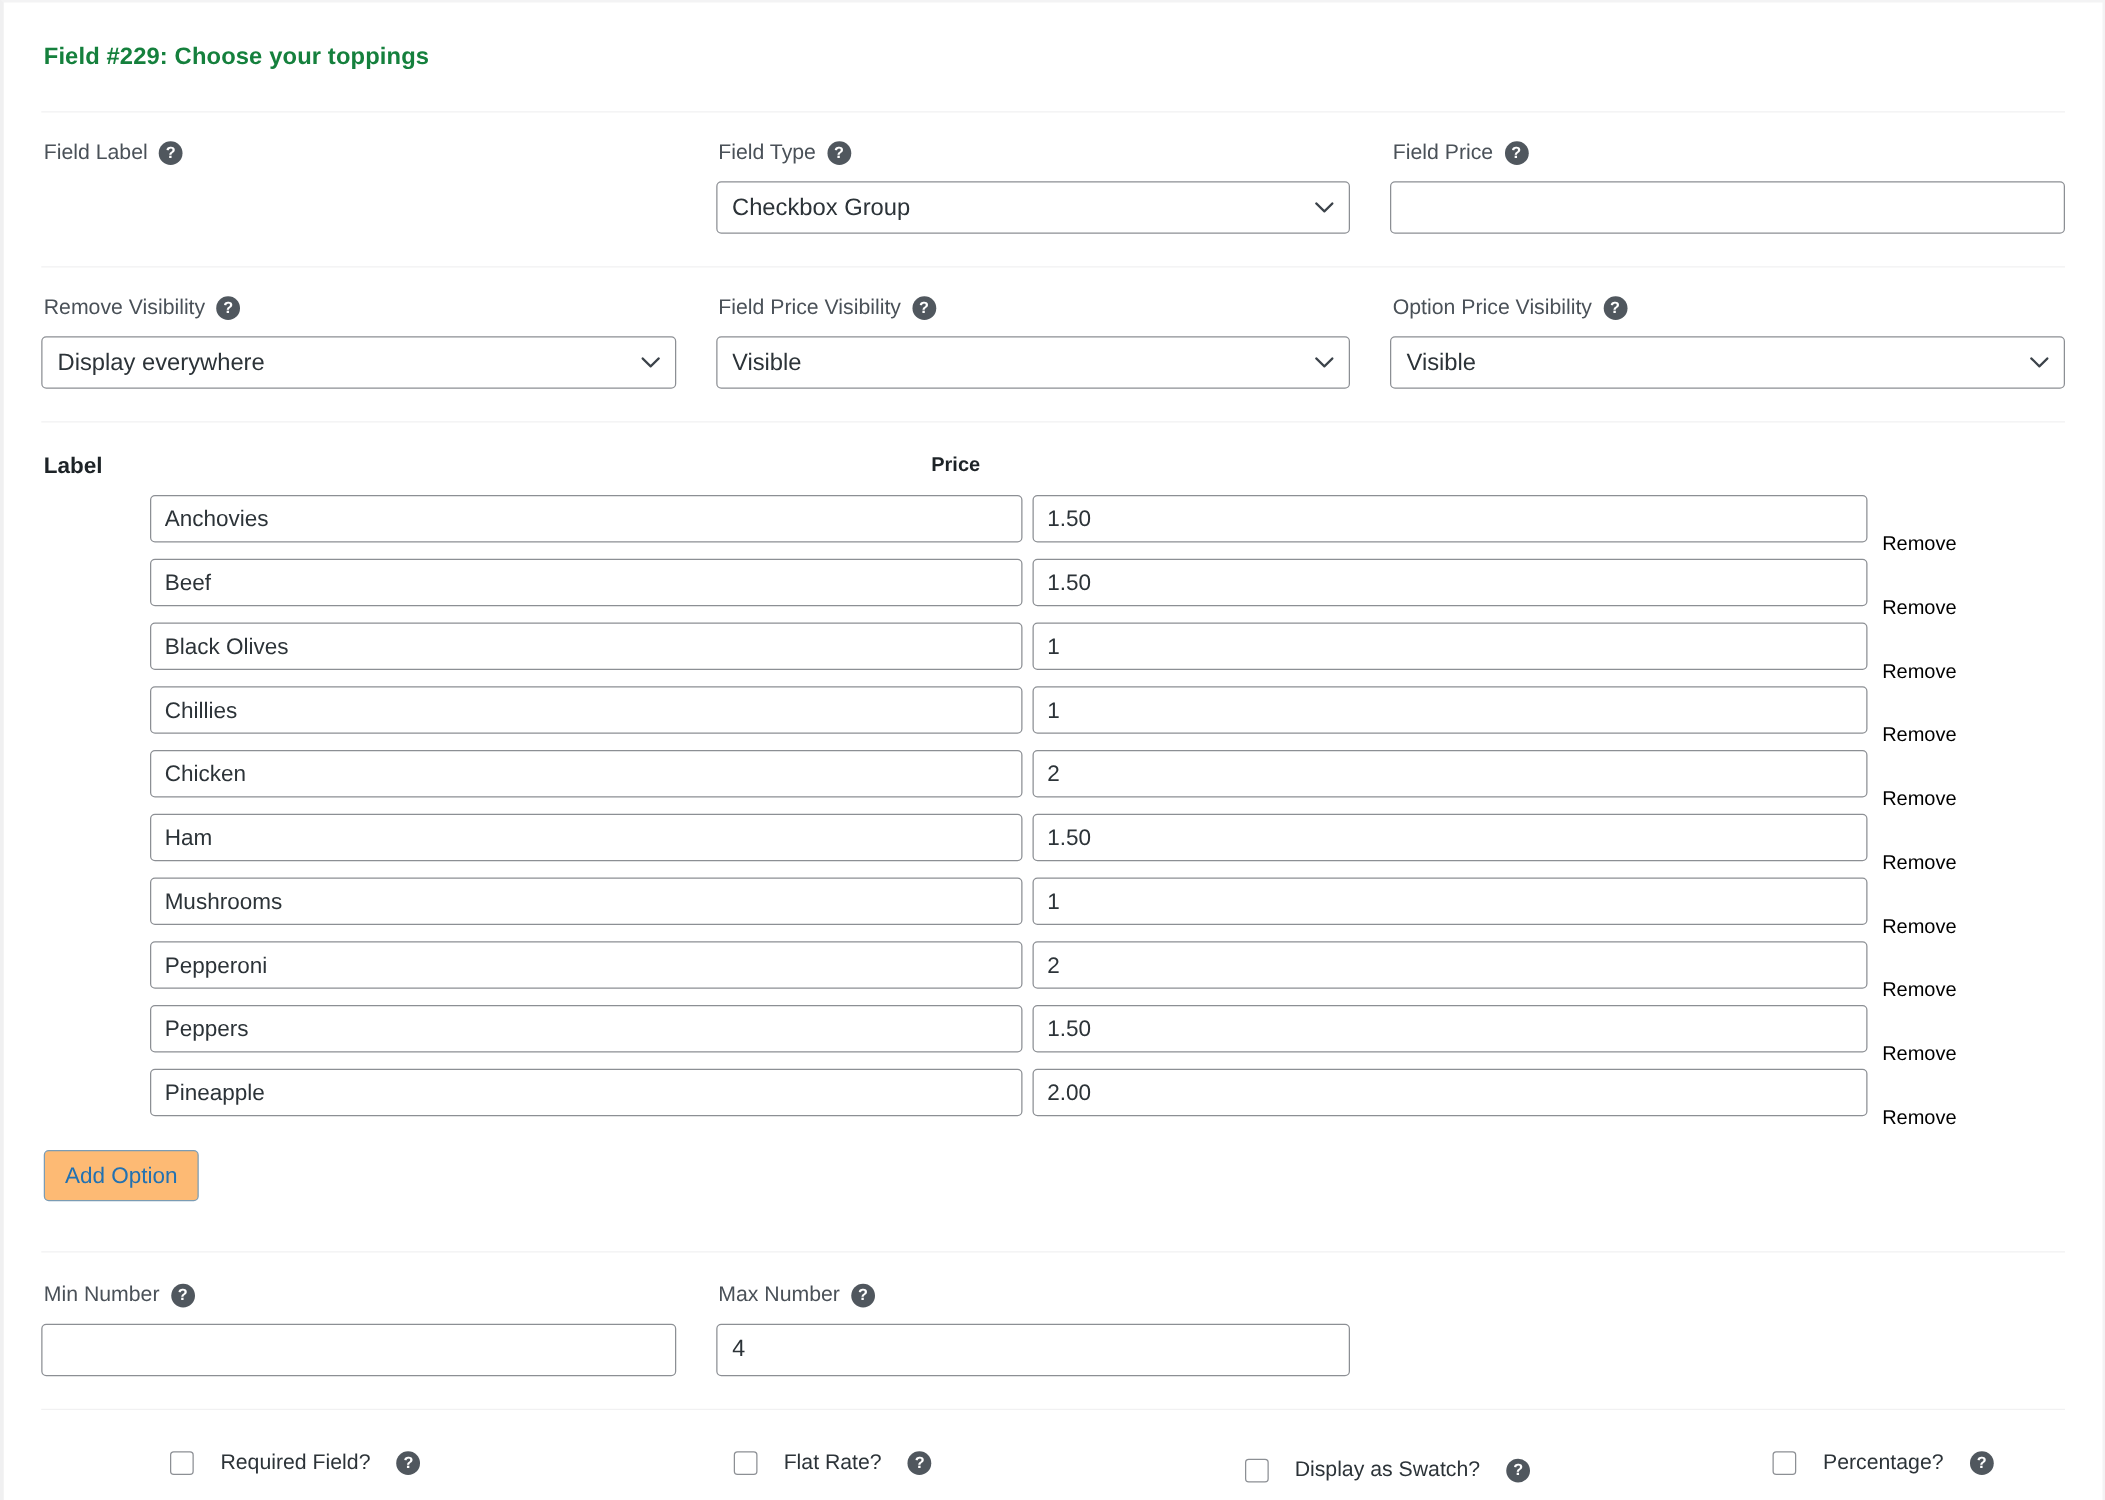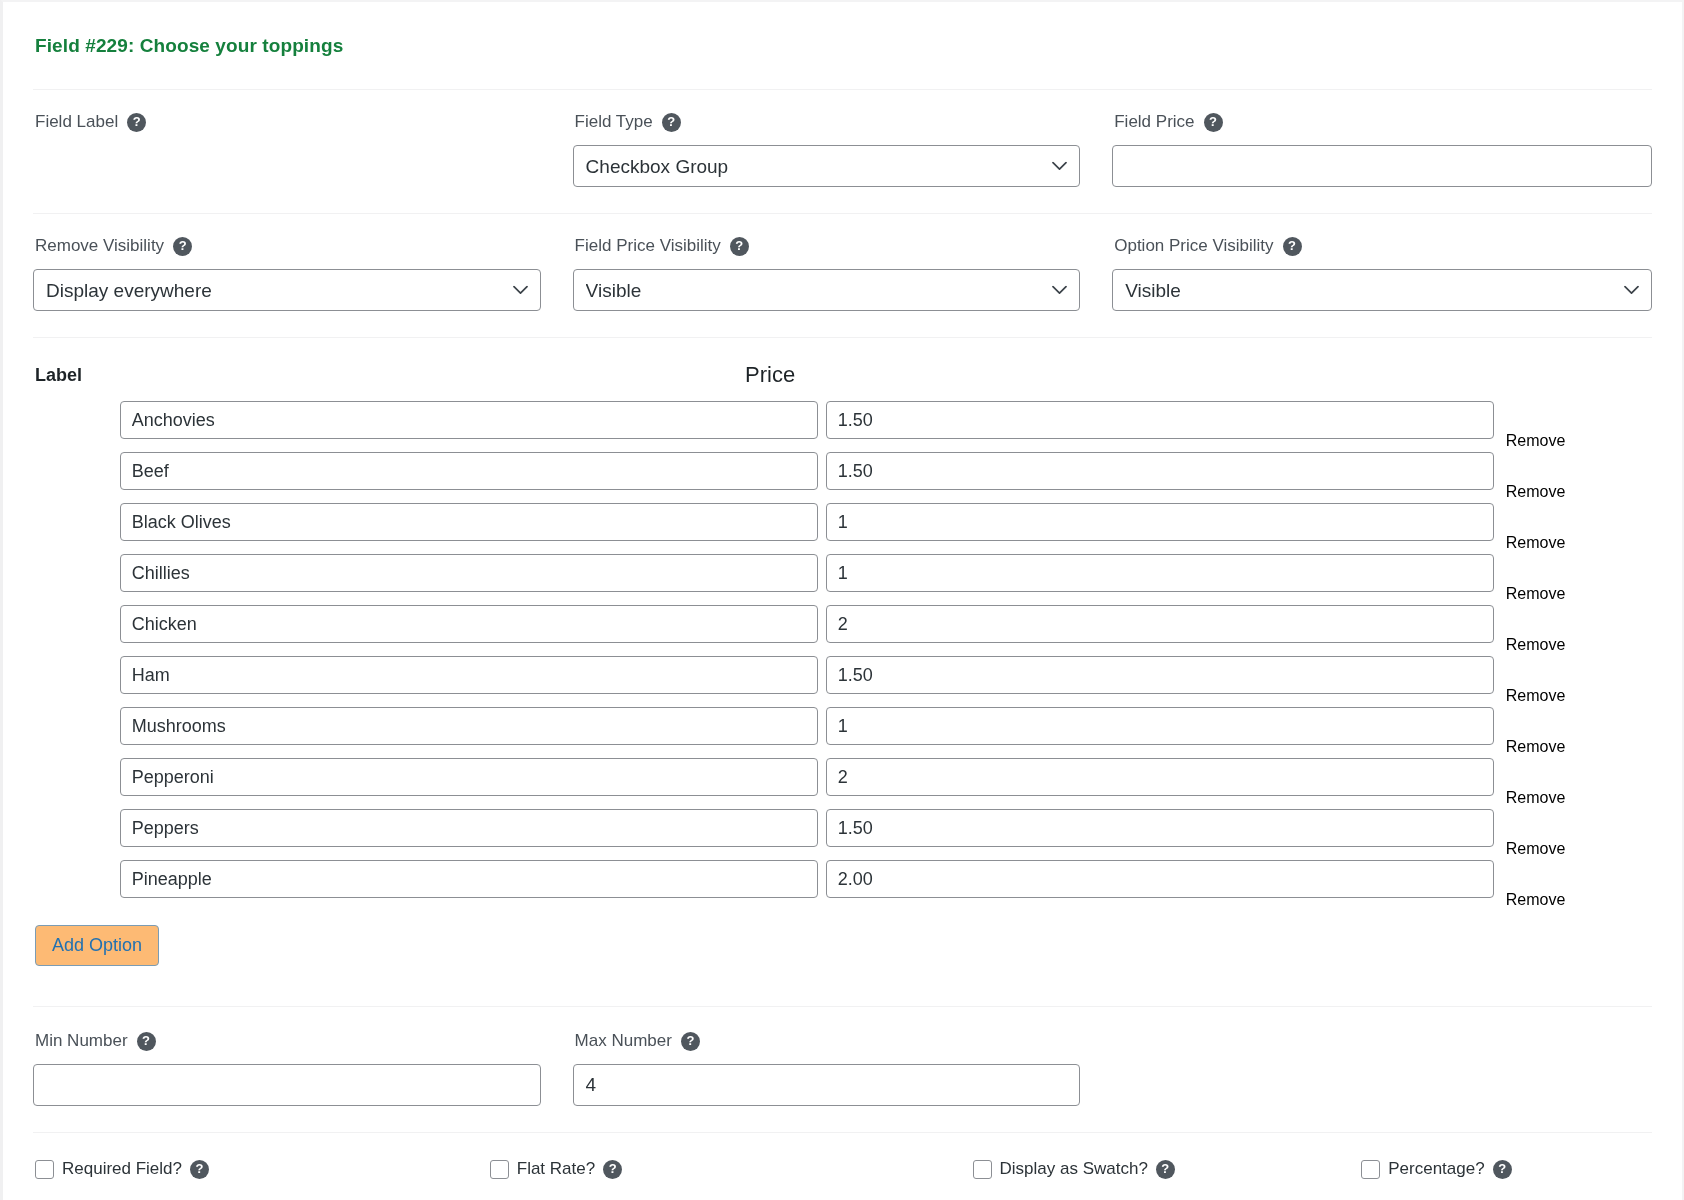--- a/index.html
+++ b/index.html
@@ -124,22 +124,22 @@
     margin: 0 0 13px 0;
   }
   .opt-head .h-label {
     width: 706px;
     font-size: 18px;
     font-weight: bold;
     color: #1d2327;
     padding-left: 2px;
   }
   .opt-head .h-price {
-    font-size: 22px;
-    font-weight: normal;
+    font-size: 16px;
+    font-weight: bold;
     color: #1d2327;
     padding-left: 6px;
   }
 
   .opt-row {
     display: flex;
     align-items: flex-start;
     margin-bottom: 3px;
     justify-content: center;
   }
@@ -200,25 +200,26 @@
   .cb-row {
     display: flex;
     width: 100%;
     padding: 26px 0 28px 0;
     align-items: center;
   }
   .cb-cell {
     flex: 0 0 25%;
     display: flex;
     align-items: center;
-    gap: 8px;
+    gap: 21px;
+    justify-content: center;
   }
   .cb-cell:nth-child(1) { padding-left: 2px; }
   .cb-cell:nth-child(2) { padding-left: 52px; }
-  .cb-cell:nth-child(3) { padding-left: 130px; }
+  .cb-cell:nth-child(3) { padding-left: 130px; margin-top: 12px; }
   .cb-cell:nth-child(4) { padding-left: 114px; }
   .cbox {
     width: 19px; height: 19px;
     border: 1px solid #8c8f94;
     border-radius: 3px;
     background: #ffffff;
     flex: 0 0 auto;
     cursor: pointer;
     appearance: none;
     -webkit-appearance: none;

